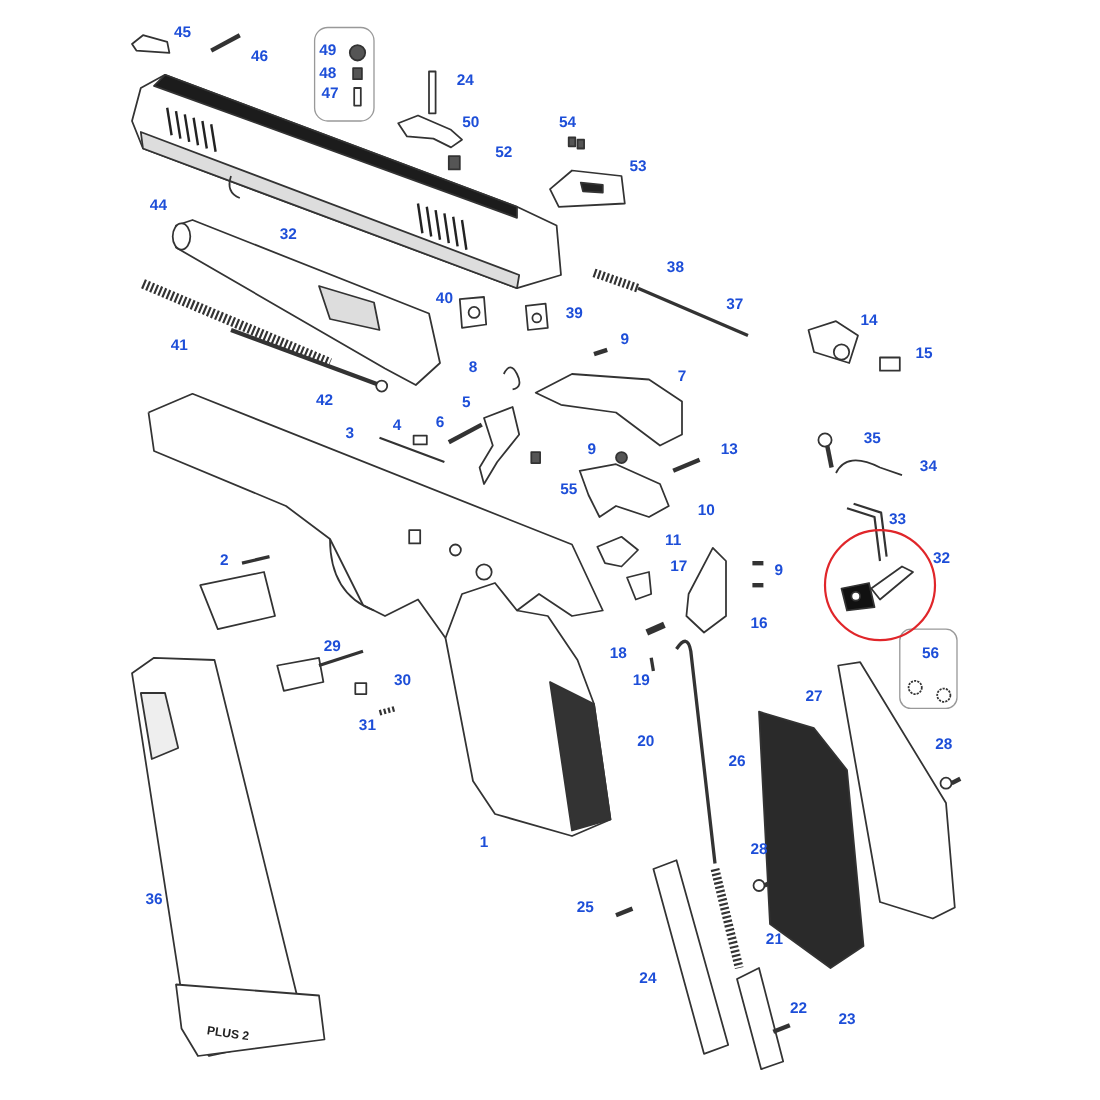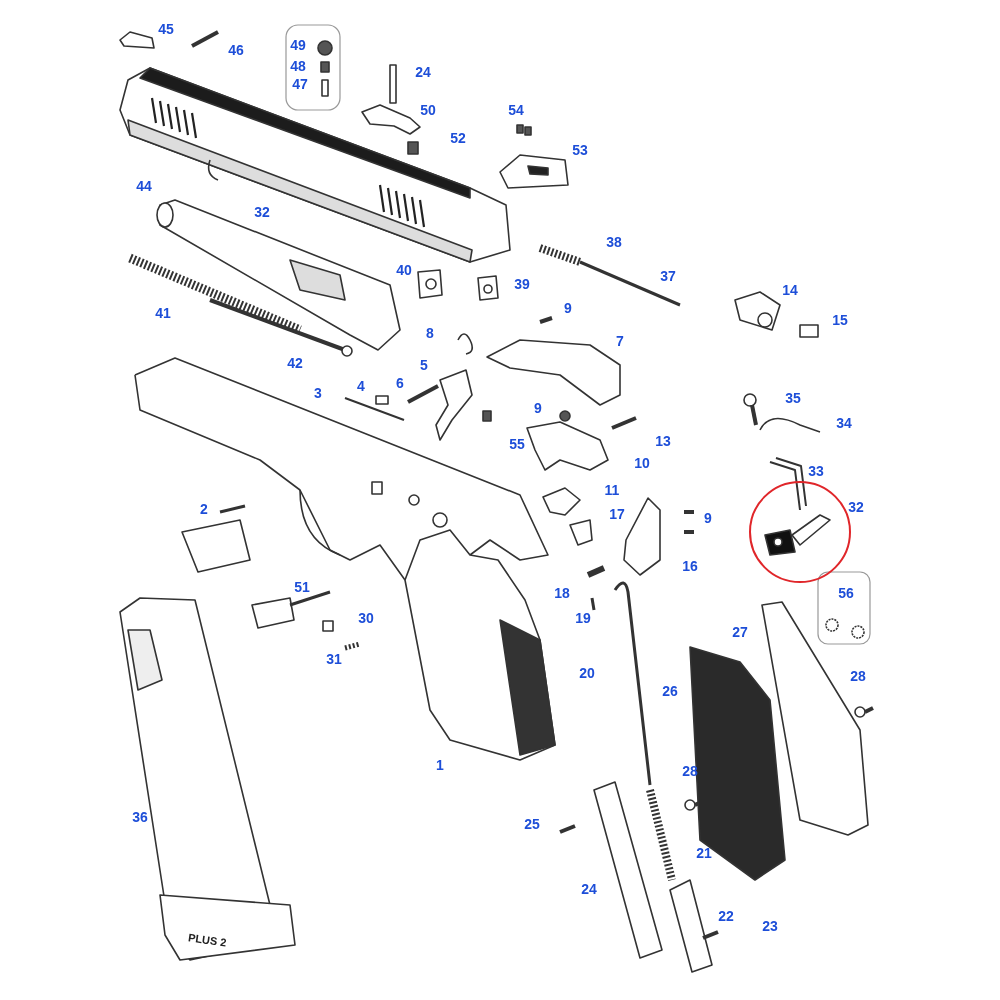--- a/index.html
+++ b/index.html
@@ -187,33 +187,33 @@
     <div class="lbl" style="left: 840px; top: 320px;">15</div>
     <div class="lbl" style="left: 430px; top: 333px;">8</div>
     <div class="lbl" style="left: 620px; top: 341px;">7</div>
     <div class="lbl" style="left: 295px; top: 363px;">42</div>
     <div class="lbl" style="left: 424px; top: 365px;">5</div>
     <div class="lbl" style="left: 361px; top: 386px;">4</div>
     <div class="lbl" style="left: 400px; top: 383px;">6</div>
     <div class="lbl" style="left: 318px; top: 393px;">3</div>
     <div class="lbl" style="left: 793px; top: 398px;">35</div>
     <div class="lbl" style="left: 538px; top: 408px;">9</div>
-    <div class="lbl" style="left: 663px; top: 408px; margin-top: 33px;">13</div>
+    <div class="lbl" style="left: 663px; top: 408px;">13</div>
     <div class="lbl" style="left: 844px; top: 423px;">34</div>
     <div class="lbl" style="left: 488px; top: 444px; margin-left: 29px;">55</div>
     <div class="lbl" style="left: 642px; top: 463px;">10</div>
     <div class="lbl" style="left: 816px; top: 471px;">33</div>
     <div class="lbl" style="left: 612px; top: 490px;">11</div>
     <div class="lbl" style="left: 204px; top: 509px;">2</div>
     <div class="lbl" style="left: 856px; top: 507px;">32</div>
     <div class="lbl" style="left: 617px; top: 514px;">17</div>
     <div class="lbl" style="left: 708px; top: 518px;">9</div>
     <div class="lbl" style="left: 690px; top: 566px;">16</div>
     <div class="lbl" style="left: 562px; top: 593px;">18</div>
-    <div class="lbl" style="left: 302px; top: 587px;">51</div>
+    <div class="lbl" style="left: 302px; top: 587px;">29</div>
     <div class="lbl" style="left: 846px; top: 593px;">56</div>
     <div class="lbl" style="left: 563px; top: 618px; margin-left: 20px;">19</div>
     <div class="lbl" style="left: 366px; top: 618px;">30</div>
     <div class="lbl" style="left: 740px; top: 632px;">27</div>
     <div class="lbl" style="left: 334px; top: 659px;">31</div>
     <div class="lbl" style="left: 587px; top: 673px;">20</div>
     <div class="lbl" style="left: 858px; top: 676px;">28</div>
     <div class="lbl" style="left: 670px; top: 691px;">26</div>
     <div class="lbl" style="left: 440px; top: 765px;">1</div>
     <div class="lbl" style="left: 690px; top: 771px;">28</div>

